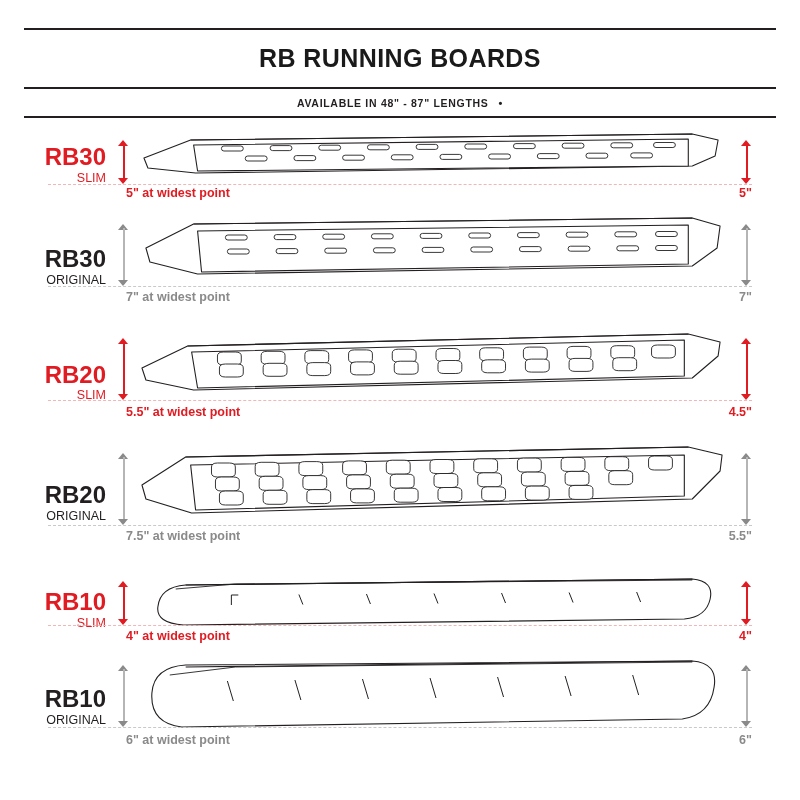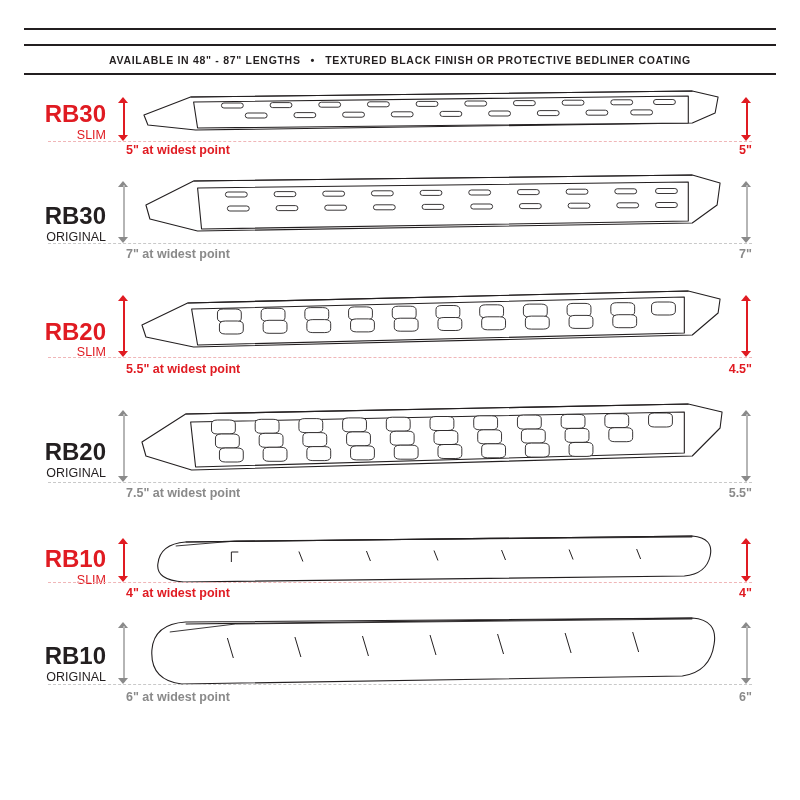--- a/index.html
+++ b/index.html
@@ -177,25 +177,25 @@
   }
   .row.red .baseline { border-top-color: #f0b6b8; }
 </style>
 </head>
 <body>
 
 <div class="page">
 
   <div class="header">
     <div class="rule" style="margin-bottom:14px;"></div>
+    <h1 class="title">RB RUNNING BOARDS</h1>
     <div class="rule"></div>
     <div class="subtitle-wrap">
       <span>AVAILABLE IN 48" - 87" LENGTHS</span>
       <span class="dot-sep">•</span>
-      <span>TEXTURED BLACK FINISH OR PROTECTIVE BEDLINER COATING</span>
     </div>
     <div class="rule"></div>
   </div>
 
   <div class="rows">
 
     <div class="row red" style="height:86px;">
       <div class="label-col">
         <div class="label-model">RB30</div>
         <div class="label-variant">SLIM</div>

